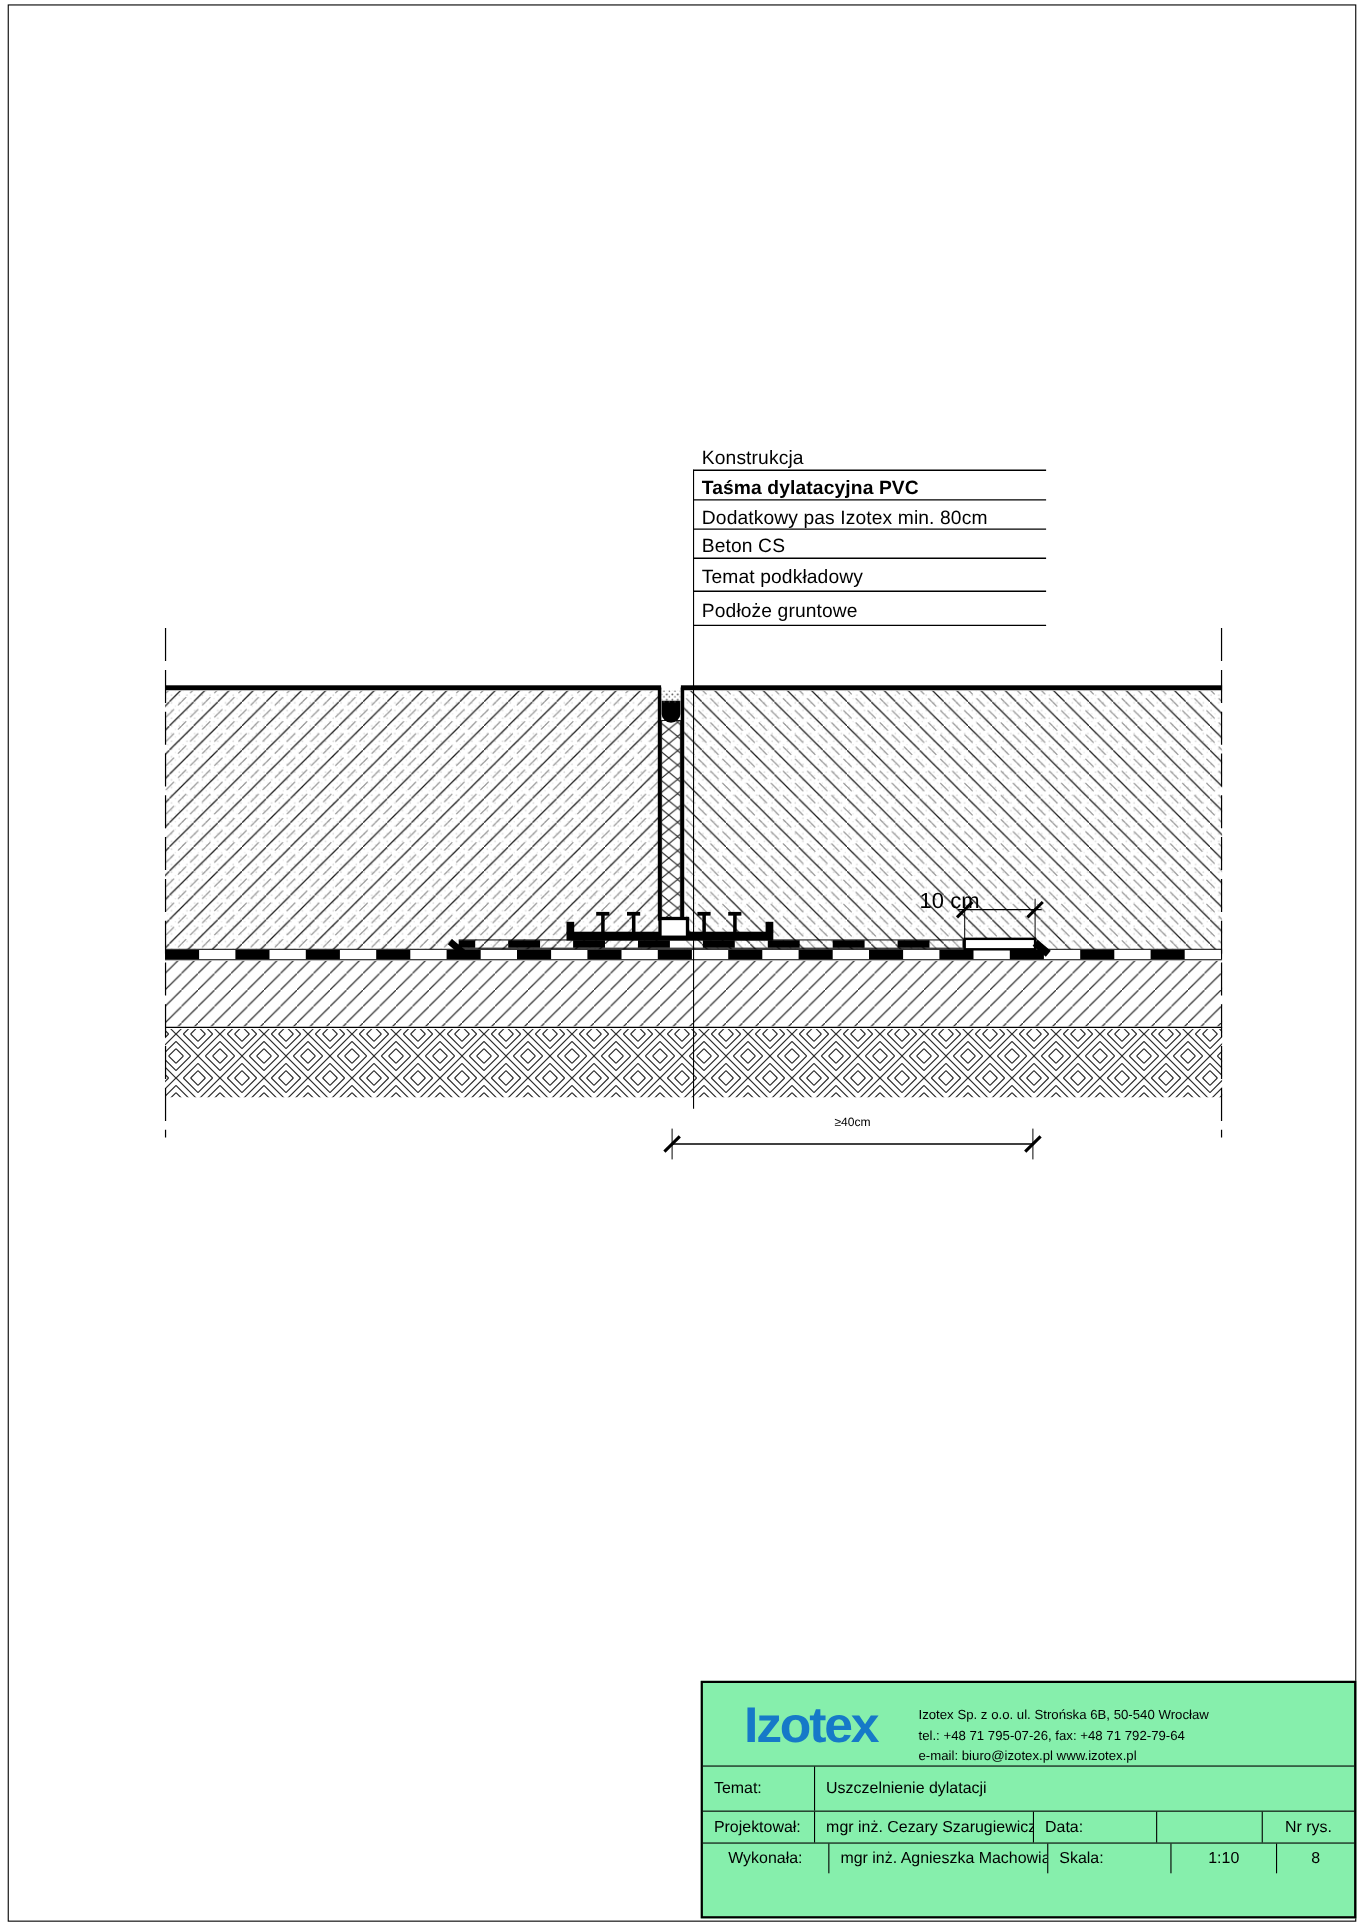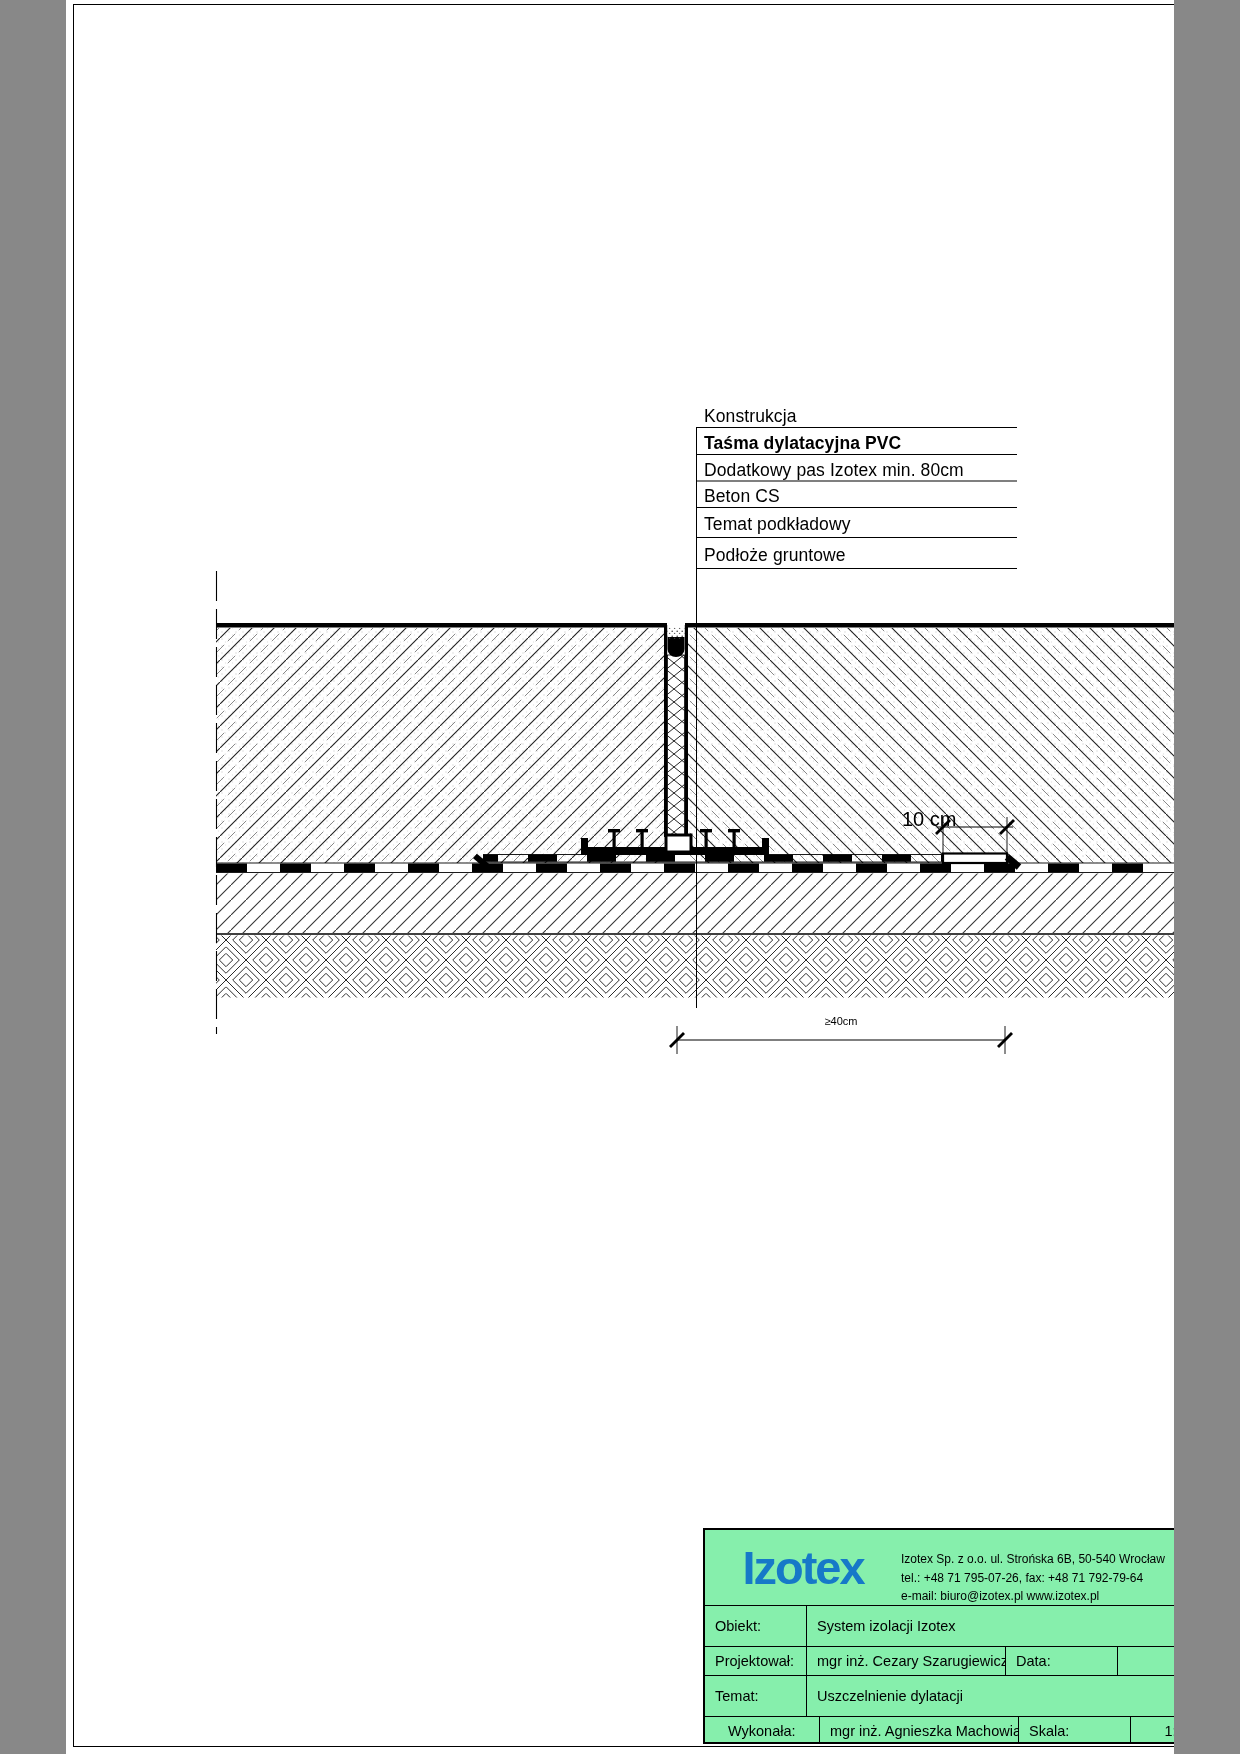--- a/index.html
+++ b/index.html
@@ -1,17 +1,17 @@
 <!DOCTYPE html>
 <html><head>
 <meta charset="utf-8">
 <style>
   html,body{margin:0;padding:0;background:#888;}
   .page{
-    position:relative; width:1108px; height:1754px; background:#fff;
+    position:relative; width:1240px; height:1754px; background:#fff;
     font-family:"Liberation Sans", sans-serif; color:#000; overflow:hidden;
     margin:0 auto;
   }
   .frame{
     position:absolute; left:7px; top:4px; width:1226px; height:1743px;
     border:1.8px solid #000; box-sizing:border-box; pointer-events:none;
   }
   svg.drawing{position:absolute; left:0; top:0; width:1240px; height:1754px;}
 
   
@@ -185,38 +185,34 @@
   <div class="tb">
     <div class="tb-header">
       <div class="tb-logo" style="color: rgb(22, 121, 200);">Izotex</div>
       <div class="tb-address">
         <div>Izotex Sp. z o.o. ul. Strońska 6B, 50-540 Wrocław</div>
         <div>tel.: +48 71 795-07-26, fax: +48 71 792-79-64</div>
         <div>e-mail: biuro@izotex.pl www.izotex.pl</div>
       </div>
     </div>
 
+
     <div class="tb-row r-wide">
-      <div class="tb-cell">Obiekt:</div>
-      <div class="tb-cell">System izolacji Izotex</div>
+      <div class="tb-cell">Temat:</div>
+      <div class="tb-cell">Uszczelnienie dylatacji</div>
     </div>
 
     <div class="tb-row r-narrow">
       <div class="tb-cell">Projektował:</div>
       <div class="tb-cell">mgr inż. Cezary Szarugiewicz</div>
       <div class="tb-cell">Data:</div>
       <div class="tb-cell"></div>
       <div class="tb-cell center">Nr rys.</div>
     </div>
 
-    <div class="tb-row r-wide">
-      <div class="tb-cell">Temat:</div>
-      <div class="tb-cell">Uszczelnienie dylatacji</div>
-    </div>
-
     <div class="tb-row r-narrow r-last">
       <div class="tb-cell">Wykonała:</div>
       <div class="tb-cell">mgr inż. Agnieszka Machowiak</div>
       <div class="tb-cell">Skala:</div>
       <div class="tb-cell center">1:10</div>
       <div class="tb-cell center">8</div>
     </div>
   </div>
 </div>
 

